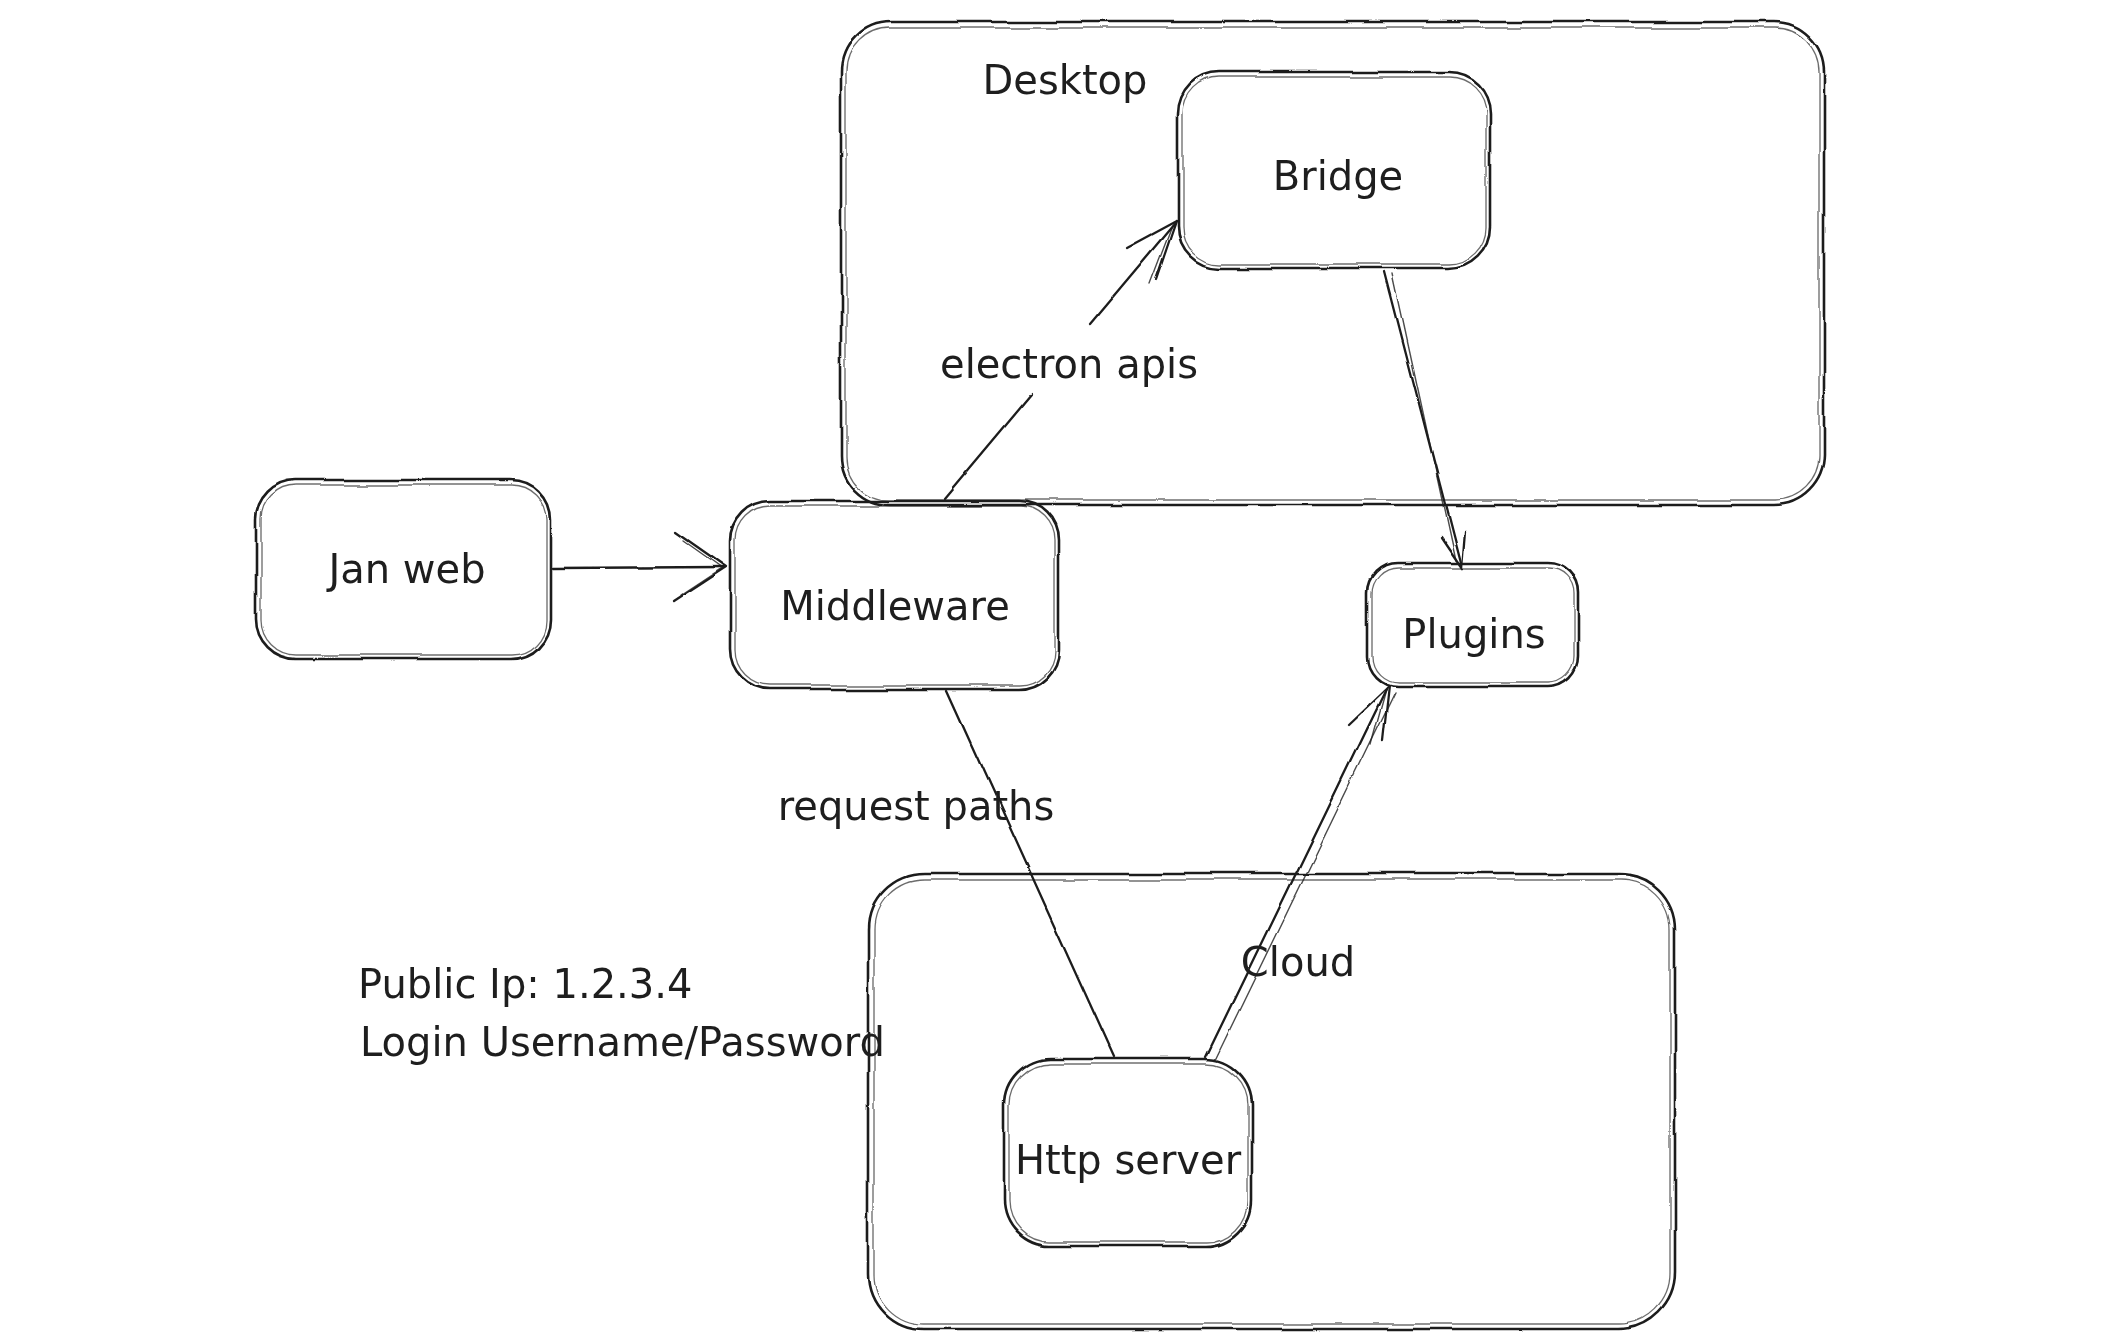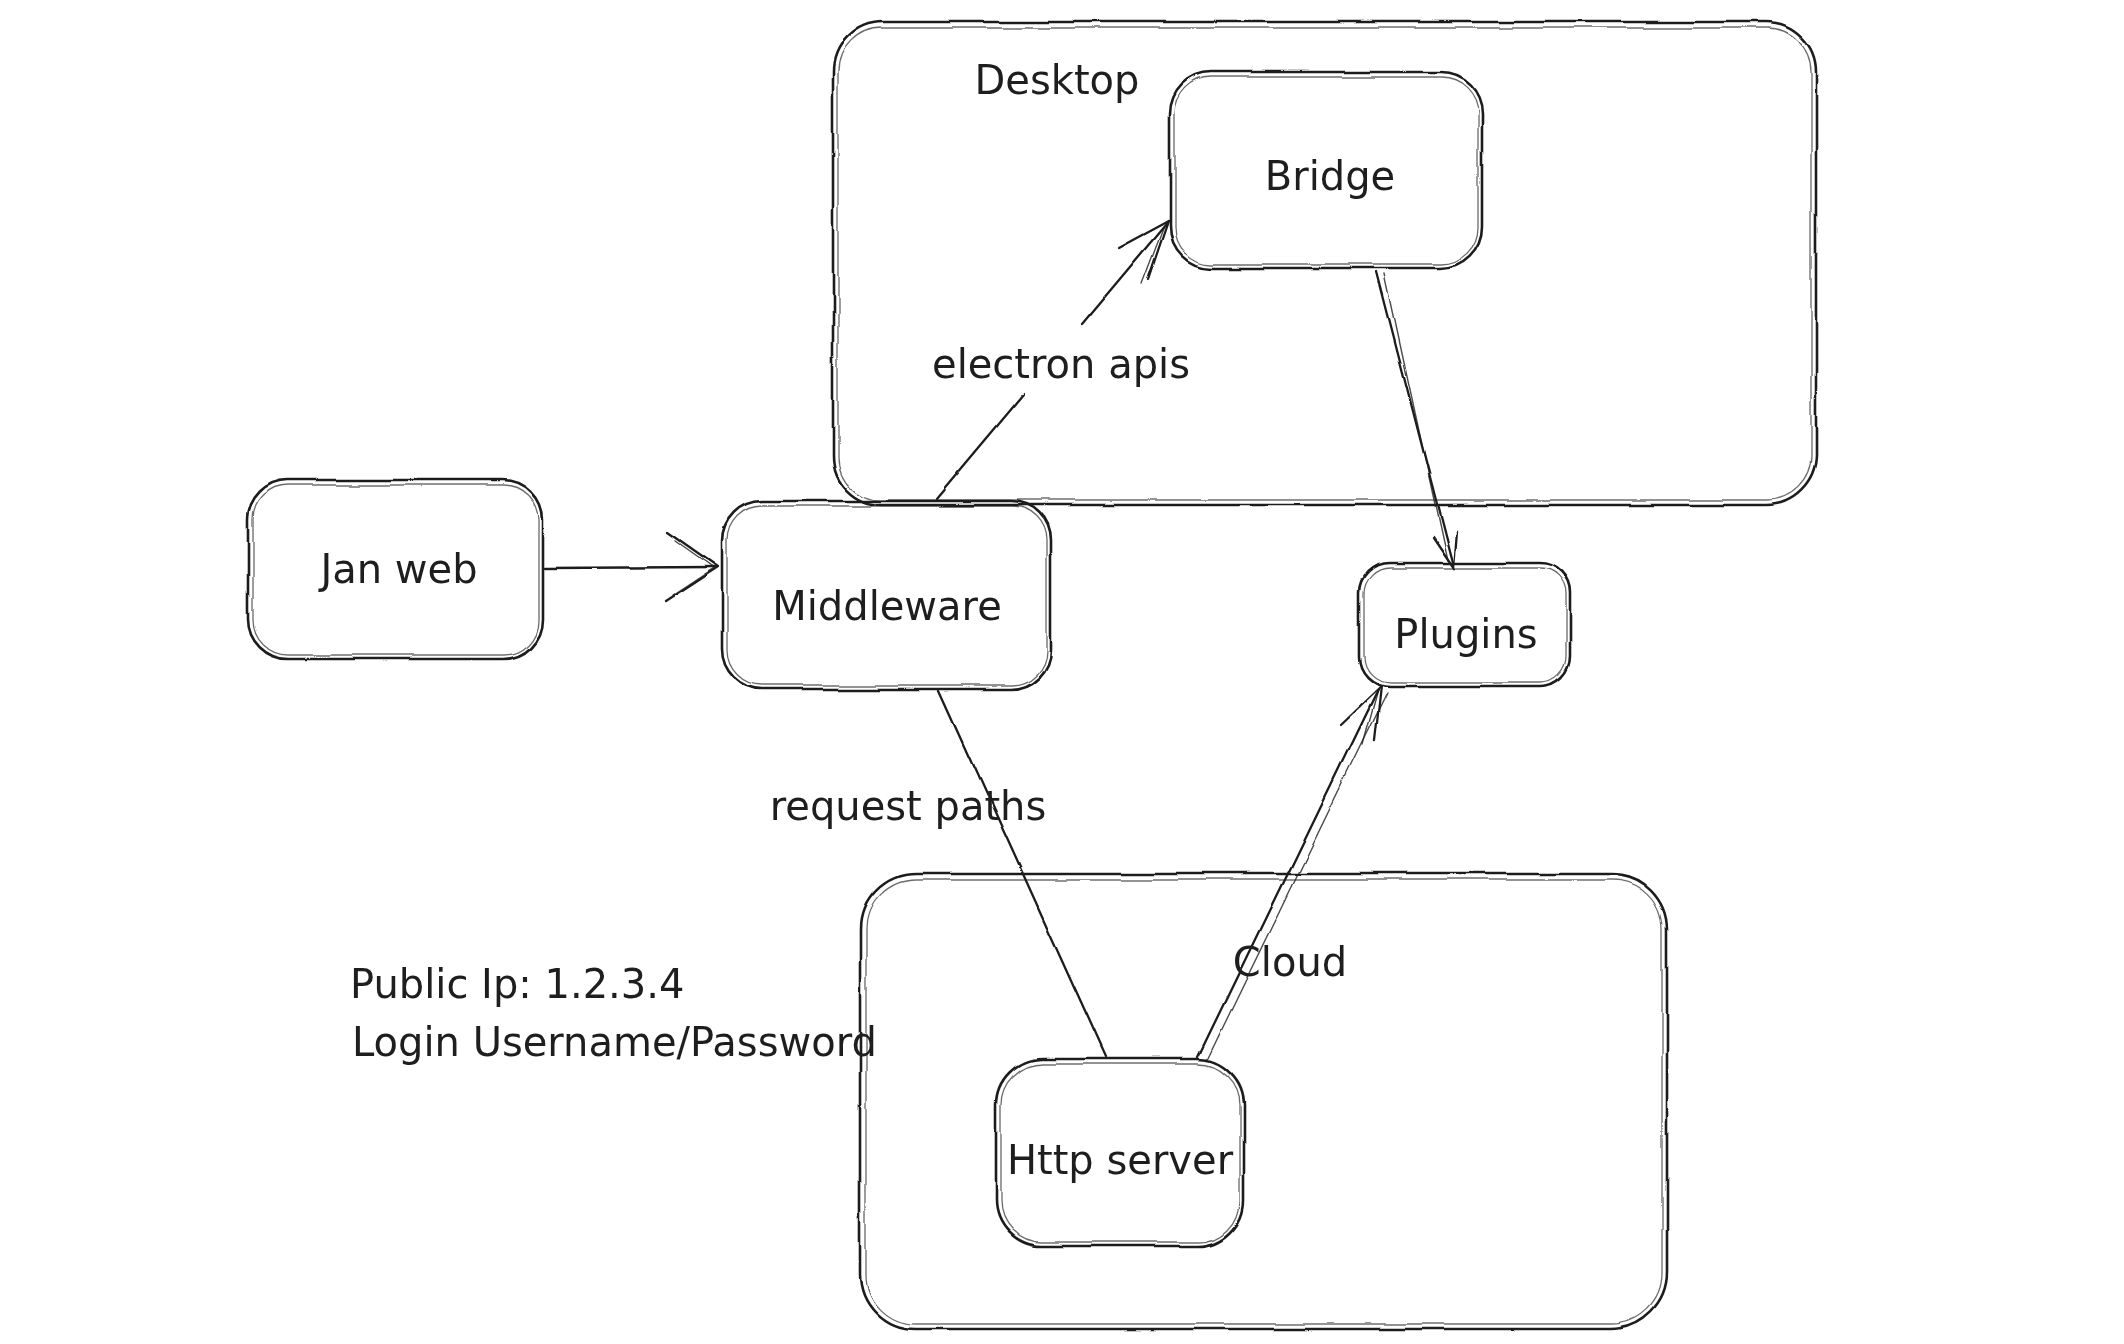--- a/index.html
+++ b/index.html
@@ -8,20 +8,21 @@
     width: 2124px;
     height: 1344px;
     background: #ffffff;
     overflow: hidden;
   }
   #canvas-wrap {
     position: relative;
     width: 1679px;
     height: 1344px;
     background: #ffffff;
+    padding-left: 8px;
   }
   svg {
     display: block;
     width: 2124px;
     height: 1344px;
   }
   .shape {
     fill: none;
     stroke: #1e1e1e;
     stroke-width: 2.6;

